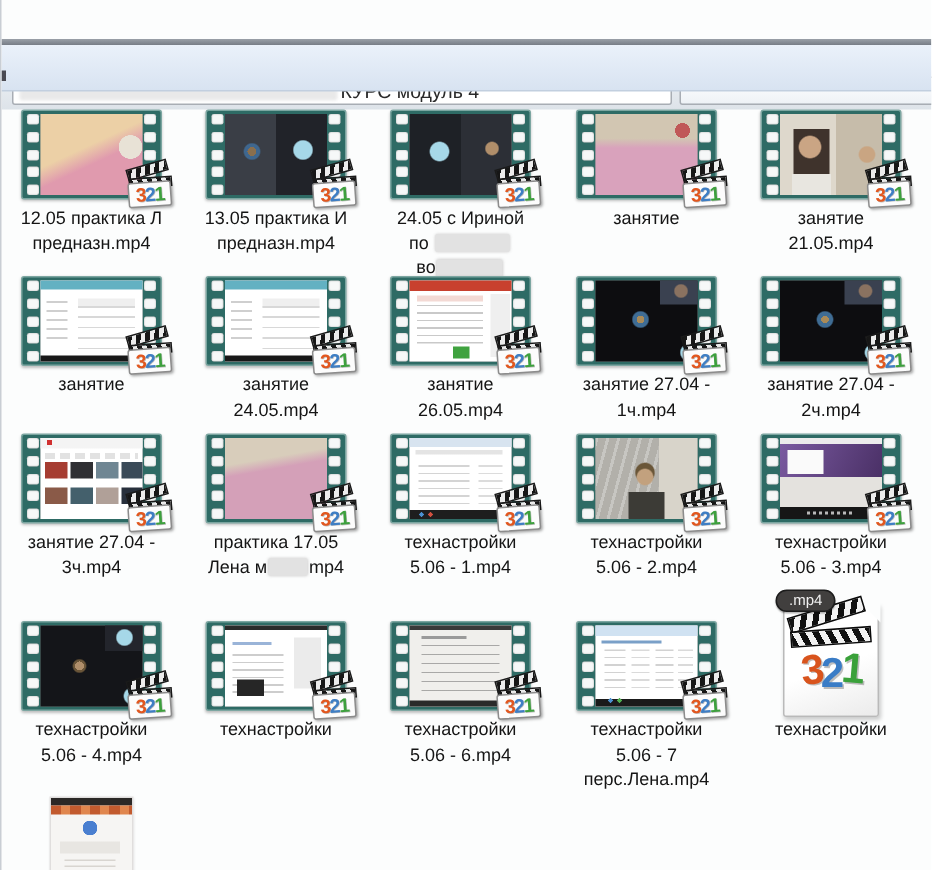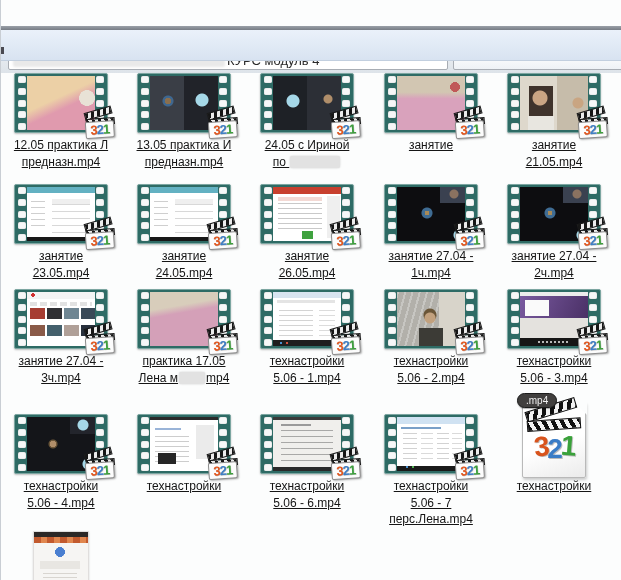--- a/index.html
+++ b/index.html
@@ -97,21 +97,21 @@
   .gd1{color:#3aa13a;transform:rotate(5deg) translateY(-1px);}
   .ext-pill{position:absolute;top:-9px;left:-5px;background:#413f3e;color:#f0f0f0;
     font-size:10px;line-height:13px;padding:0 8px;border-radius:8px;
     border:1px solid #1c1c1c;box-shadow:0 1px 1px rgba(0,0,0,.3);}
   
   .plain-thumb{position:absolute;top:0;left:50%;margin-left:-28px;width:54px;height:49px;
     border:1px solid #e0dedd;background-color:#fff;background-repeat:no-repeat;
     box-shadow:0 1px 2px rgba(0,0,0,.15);overflow:hidden;}
   
   .file-label{margin-top:4px;font-size:12px;line-height:16.5px;color:#151515;}
-  .lbl-line{white-space:nowrap;text-decoration:underline;}
+  .lbl-line{white-space:nowrap;}
   .blur-box{display:inline-block;height:12px;background:#e2e2e2;border-radius:2px;
     vertical-align:middle;margin:0 1px;box-shadow:0 0 2px rgba(200,200,200,.9);}
   
   .th-bed-a{background-image:
     radial-gradient(circle 8px at 60px 22px,#e8e2d6 97%,transparent),
     linear-gradient(155deg,#ecd0a6 0 42%,#e09aae 58% 100%);}
   .th-bed-b{background-image:
     radial-gradient(circle 5px at 58px 11px,#c05858 97%,transparent),
     linear-gradient(#d2c6b2 0 30%,#d9a2bc 42% 100%);}
   .th-bed-c{background-image:
@@ -362,20 +362,21 @@
                 <span class="bd bd2">2</span>
                 <span class="bd bd1">1</span>
               </span>
         </div>
       </div>
 
     </div>
     <div class="file-label">
           <div class="lbl-line">24.05 с Ириной</div>
           <div class="lbl-line">по <span class="blur-box" style="width: 50px;"></span></div>
+          <div class="lbl-line">во<span class="blur-box" style="width: 44px;"></span></div>
         </div>
   </div>
       <div class="tile" style="left: 369px; top: 12px;">
     <div class="icon-wrap">
       <div class="film-strip">
         <div class="holes left">
           <span class="hole"></span>
               <span class="hole"></span>
               <span class="hole"></span>
               <span class="hole"></span>
@@ -465,21 +466,20 @@
                 <span class="bd bd3">3</span>
                 <span class="bd bd2">2</span>
                 <span class="bd bd1">1</span>
               </span>
         </div>
       </div>
 
     </div>
     <div class="file-label">
           <div class="lbl-line">занятие</div>
-          <div class="lbl-line">23.05.mp4</div>
         </div>
   </div>
       <div class="tile" style="left: 122px; top: 123px;">
     <div class="icon-wrap">
       <div class="film-strip">
         <div class="holes left">
           <span class="hole"></span>
               <span class="hole"></span>
               <span class="hole"></span>
               <span class="hole"></span>

